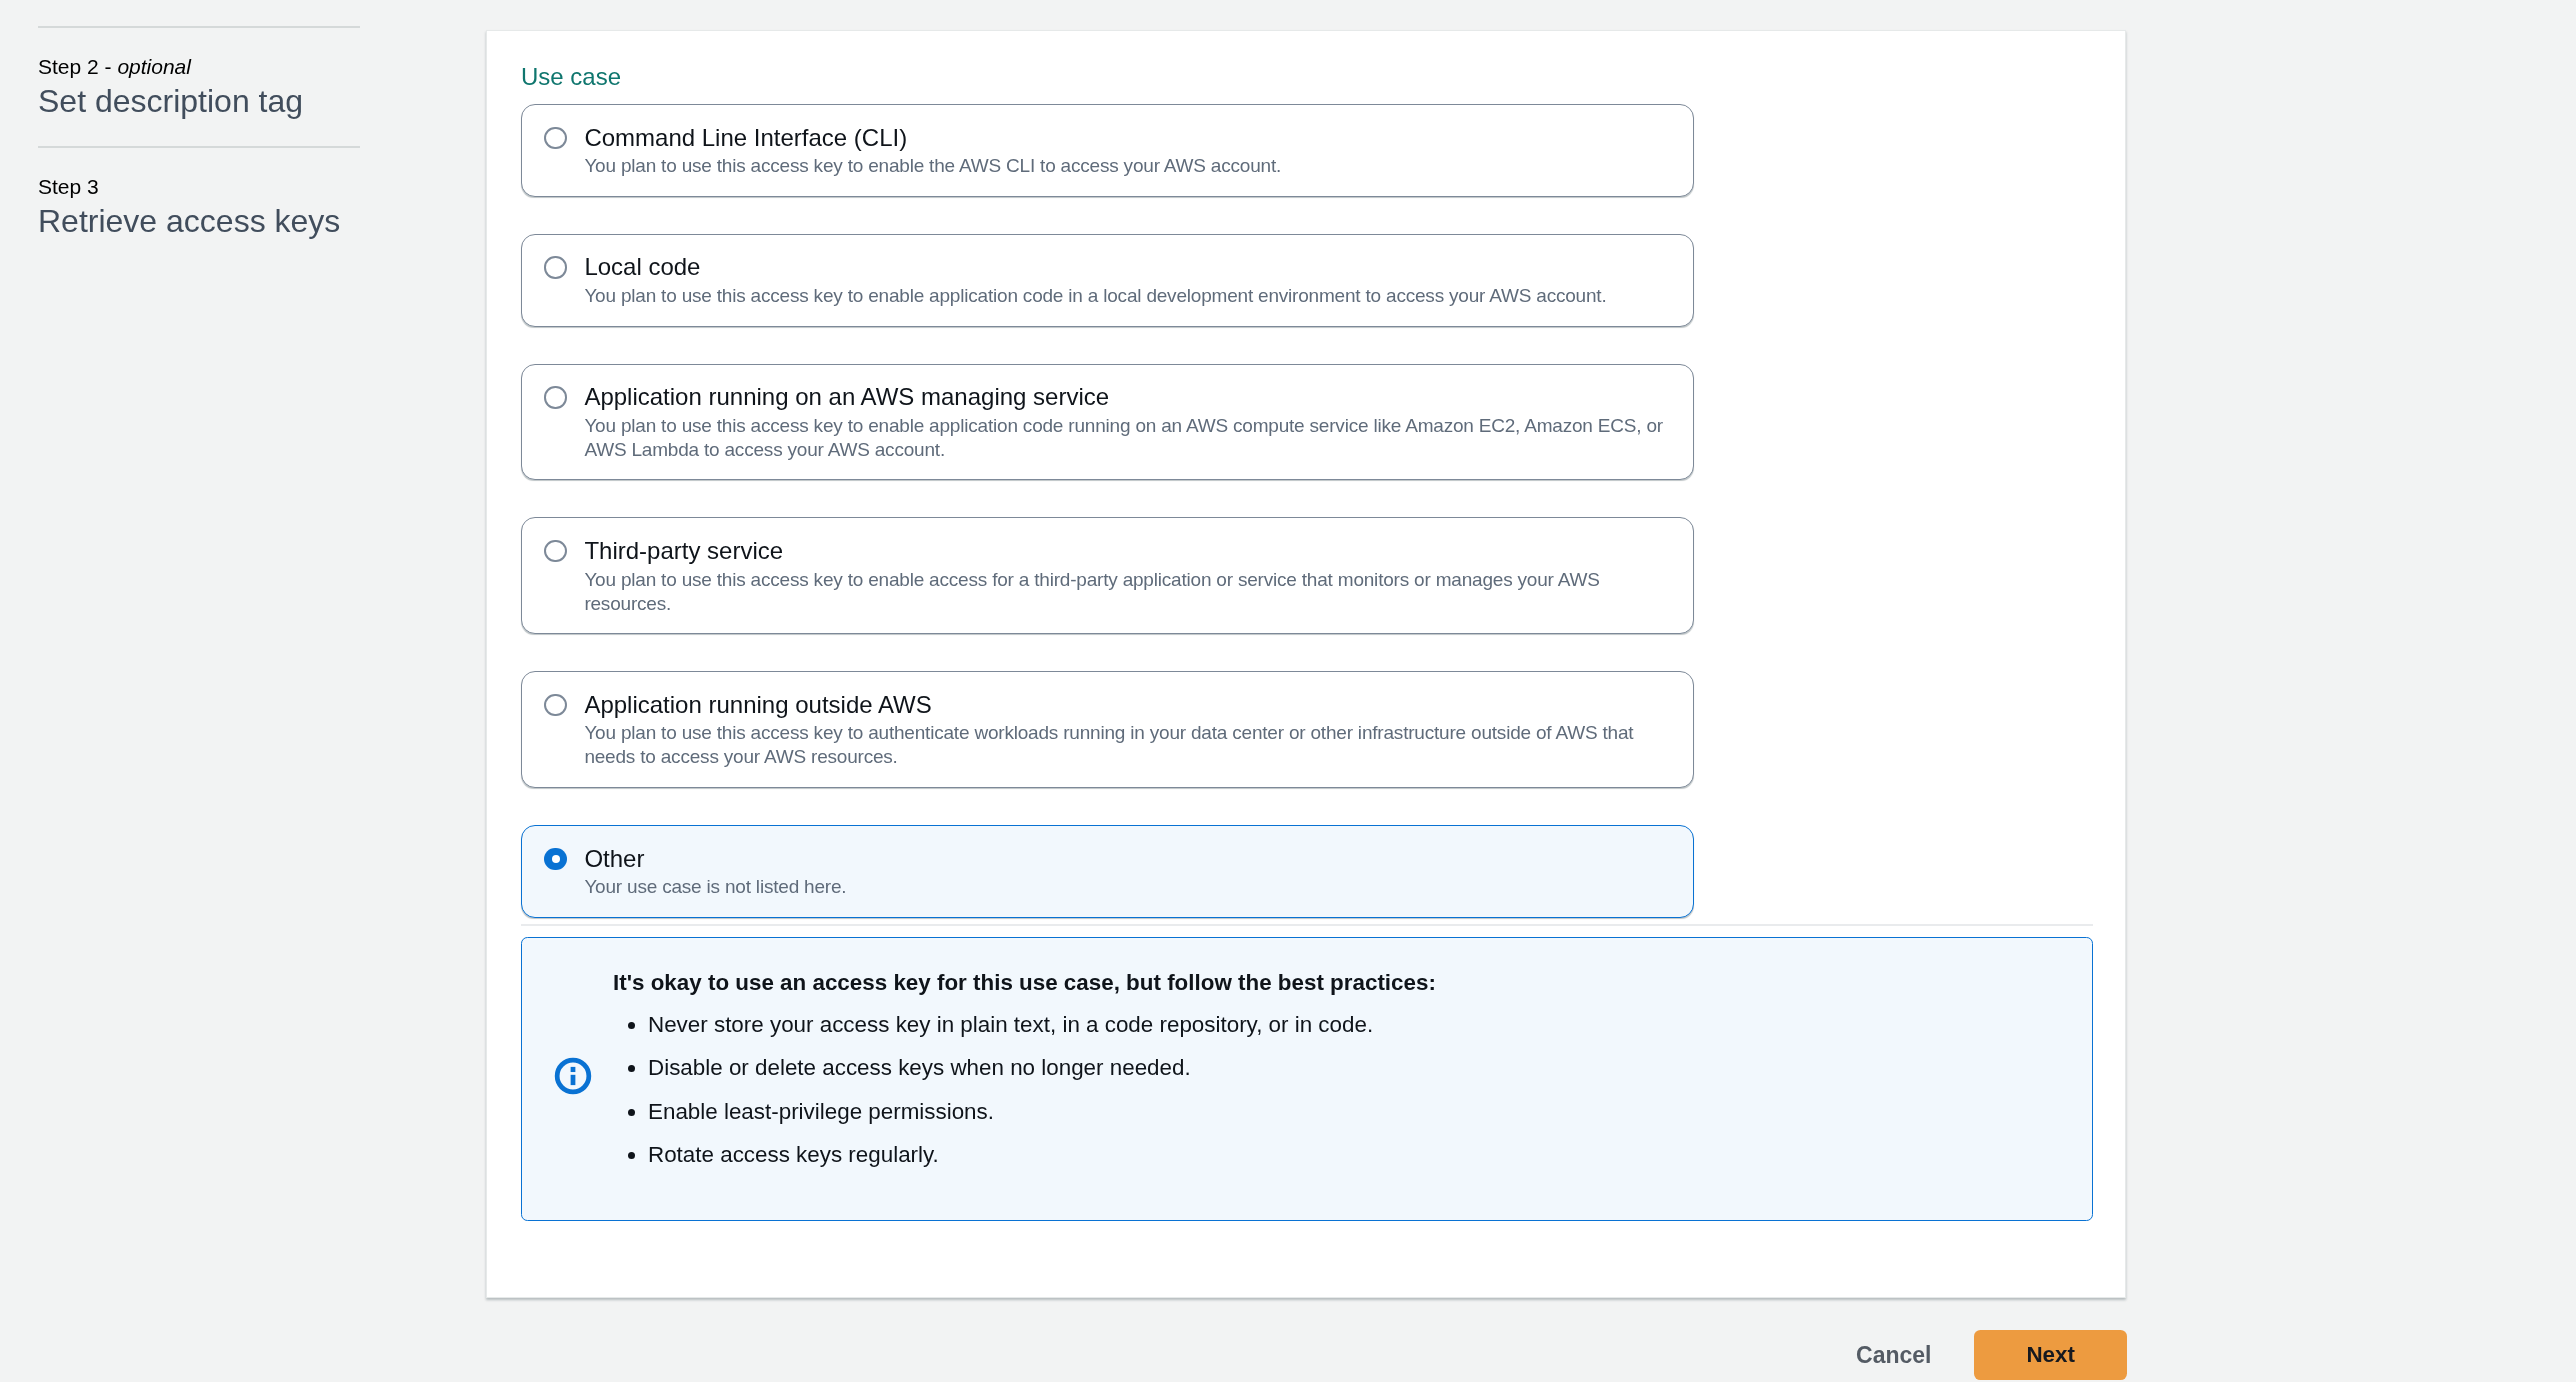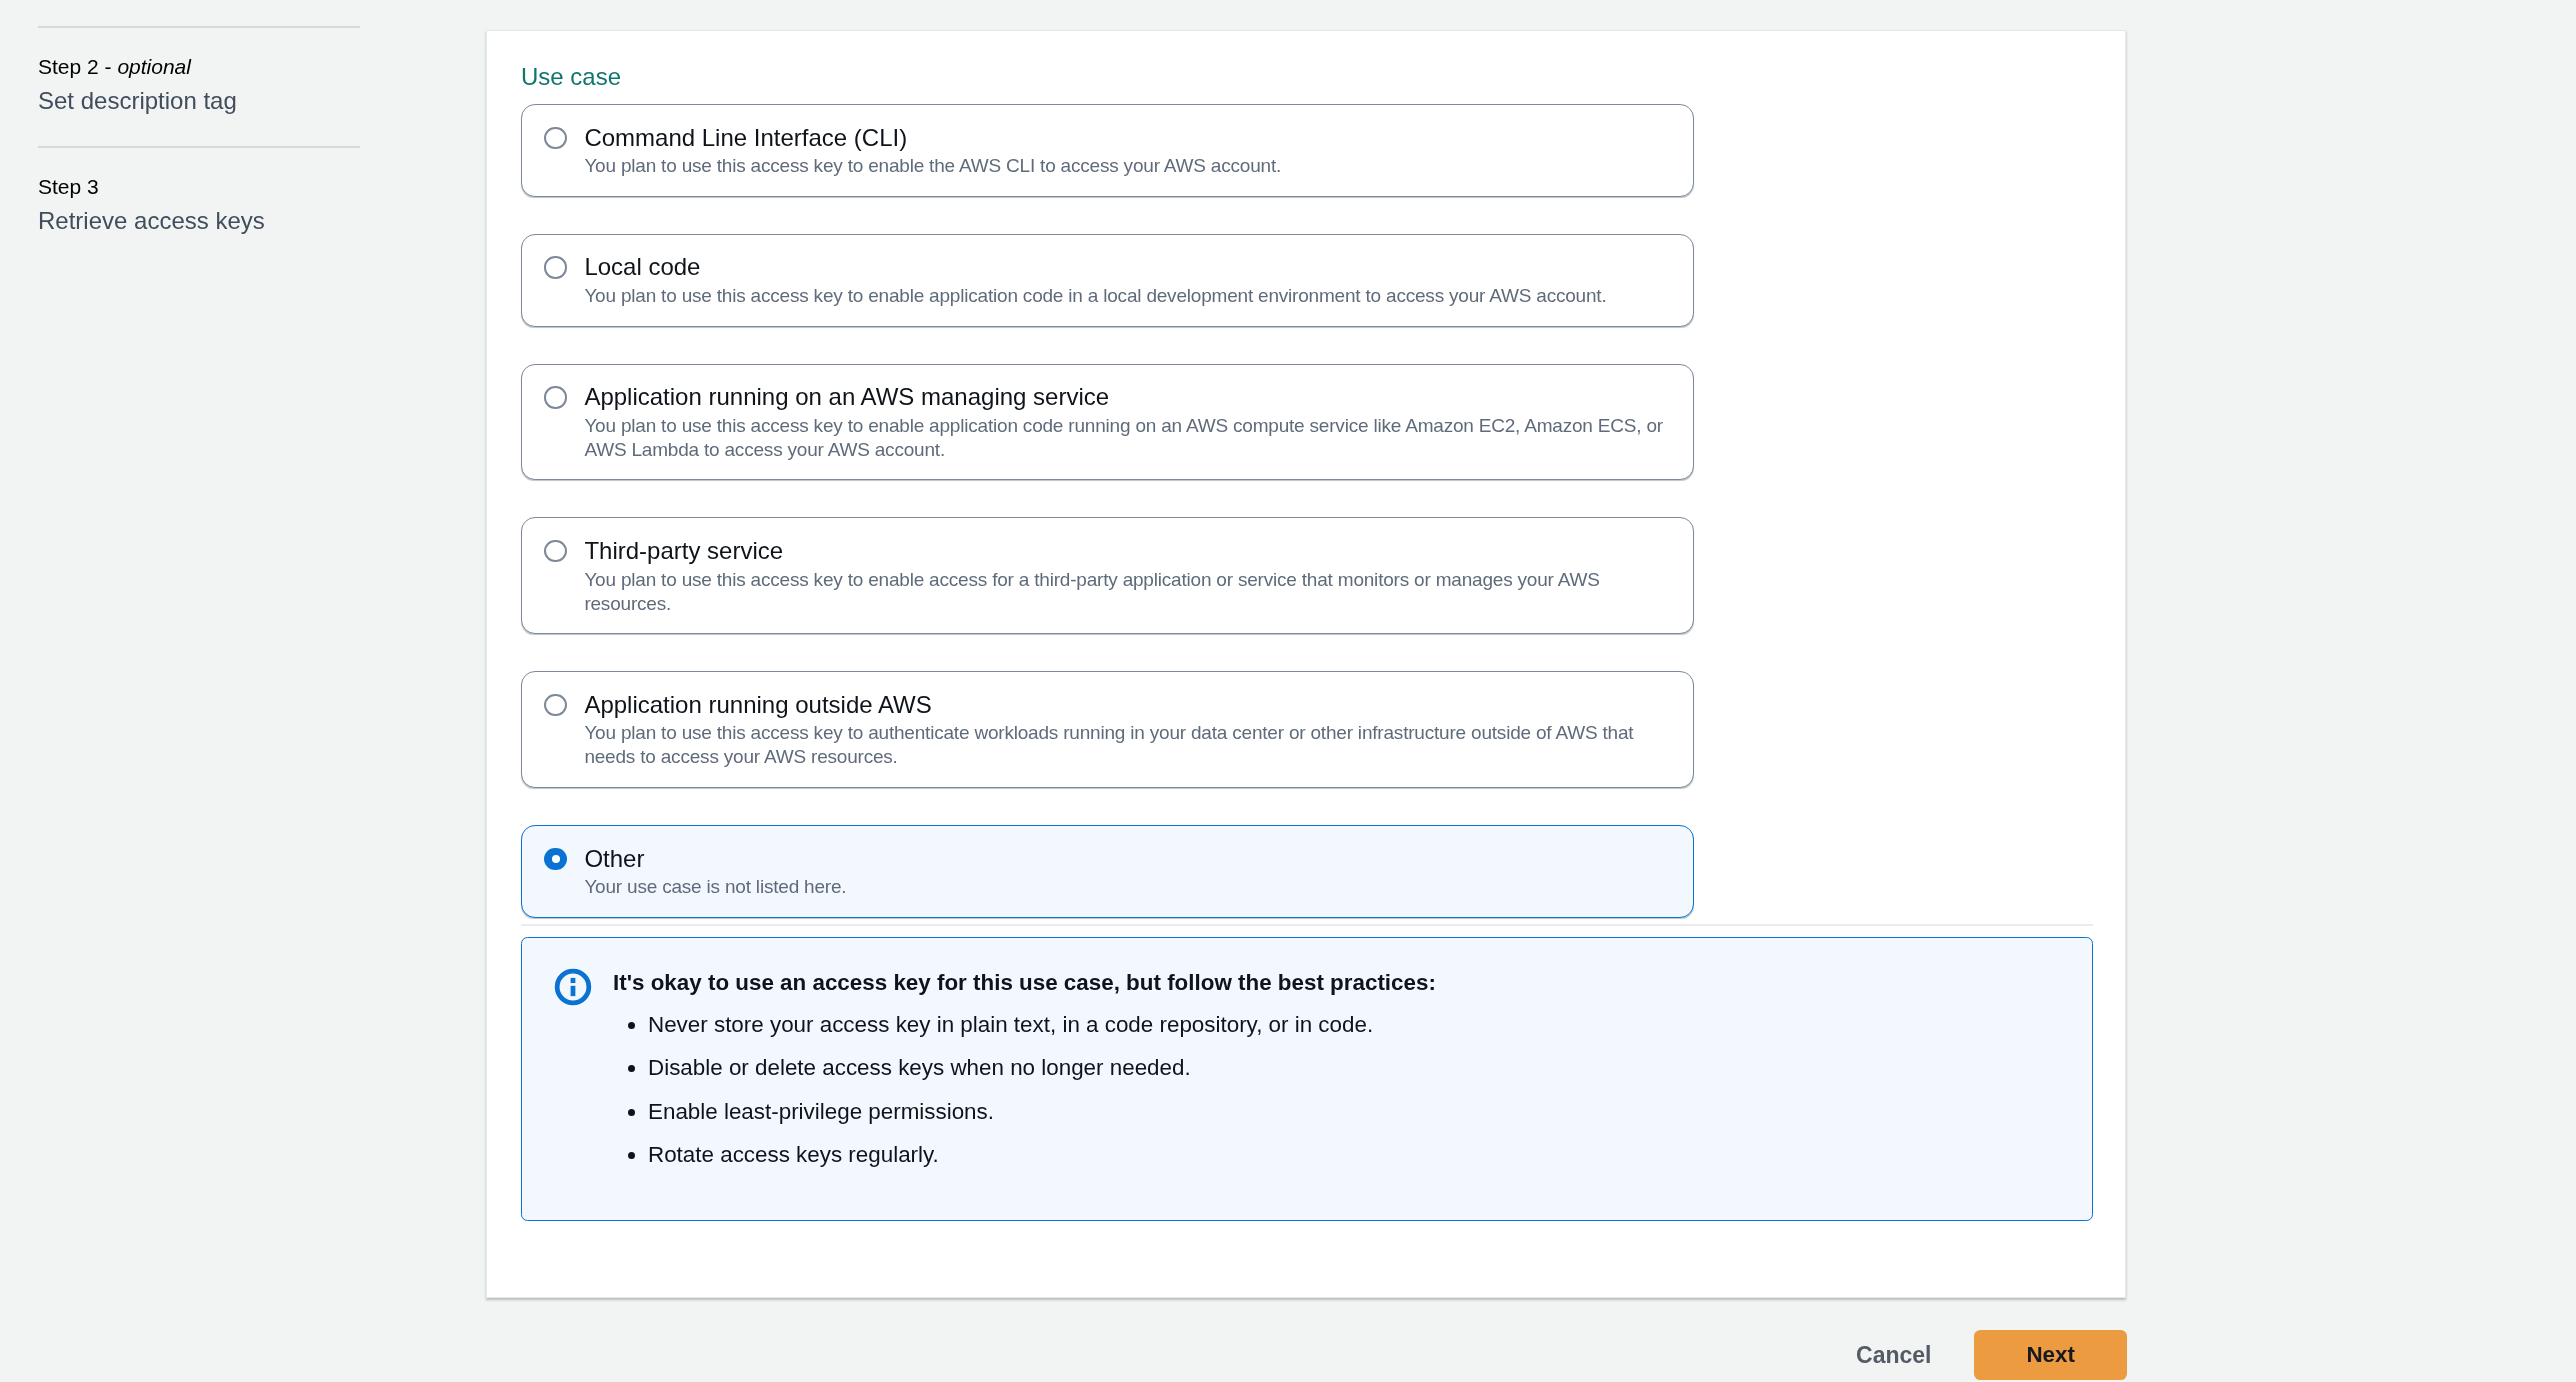--- a/index.html
+++ b/index.html
@@ -16,21 +16,21 @@
   
   .wizard-nav { position: absolute; left: 38px; top: 0; width: 322px; }
   .nav-divider { position: absolute; left: 0; width: 322px; height: 1.6px; background: #d5d9d9; }
   .step-small {
     position: absolute; left: 0;
     font-size: 21px; line-height: 27px; color: #000000;
   }
   .step-small .optional { font-style: italic; }
   .step-title {
     position: absolute; left: 0;
-    font-size: 24px; line-height: 32px; color: #414d5c;
+    font-size: 32px; line-height: 32px; color: #414d5c;
     cursor: pointer;
   }
 
   
   .panel {
     position: absolute; left: 486px; top: 30px;
     width: 1640px; height: 1268px;
     background: #ffffff;
     border: 0.8px solid #e6e9e9;
     box-shadow: 0 1.6px 2.4px rgba(0, 28, 36, 0.25);
@@ -77,21 +77,21 @@
 
   .content-divider { width: 1572px; height: 1.6px; background: #e9ebed; margin-top: 6.4px; }
 
   
   .alert {
     margin-top: 11.2px;
     width: 1572px;
     border: 1.6px solid #0972d3; border-radius: 6.4px;
     background: #f2f8fd;
     padding: 30px 32px 37px 32px;
-    display: flex; align-items: flex-start; gap: 21px;
+    display: flex; align-items: center; gap: 21px;
   }
   .alert-icon { flex: none; width: 38px; height: 38px; }
   .alert-body { font-size: 22.4px; line-height: 29px; color: #0f141a; }
   .alert-heading { font-weight: bold; }
   .alert-list { margin: 13px 0 0 0; padding-left: 35px; }
   .alert-list li { line-height: 29px; margin-bottom: 14.4px; }
   .alert-footer { margin: 19px 0 0 0; }
   .alert-link { color: #0972d3; text-decoration: underline; text-underline-offset: 4.8px; cursor: pointer; }
 
   

